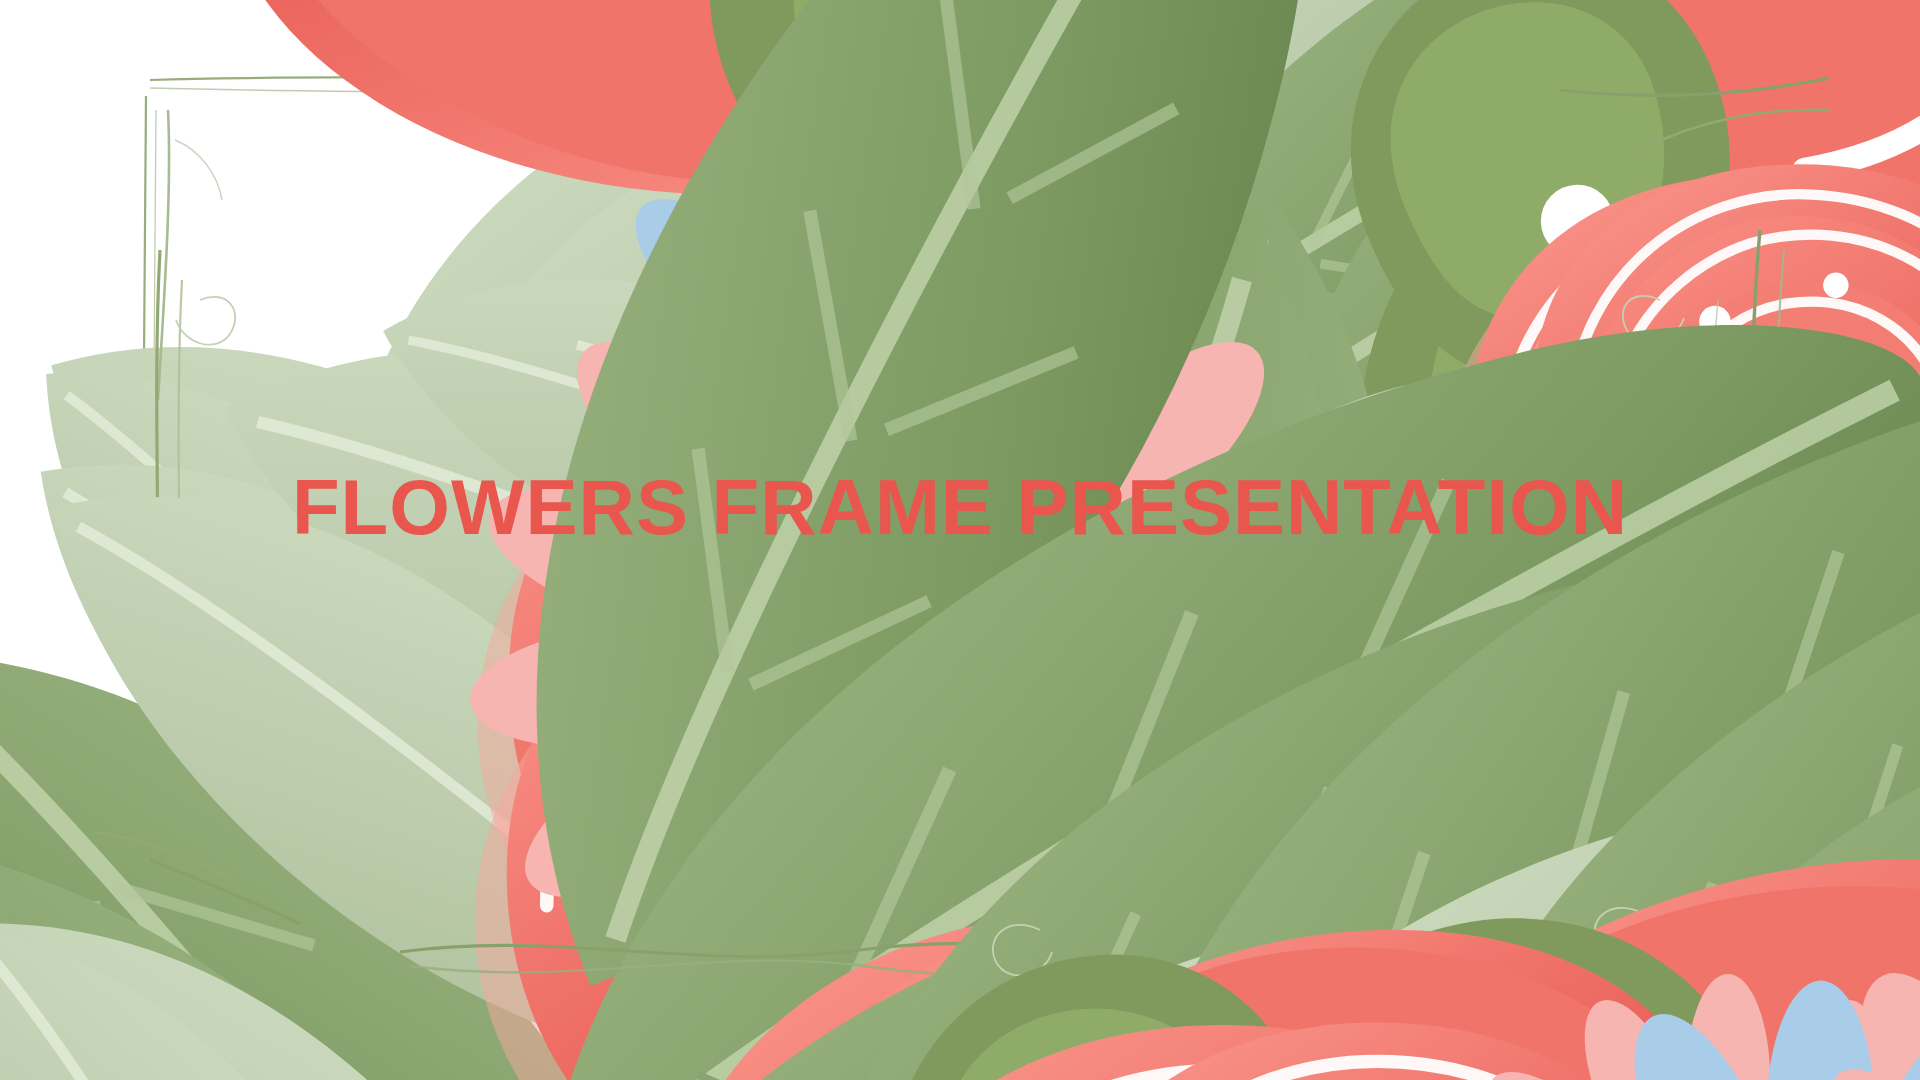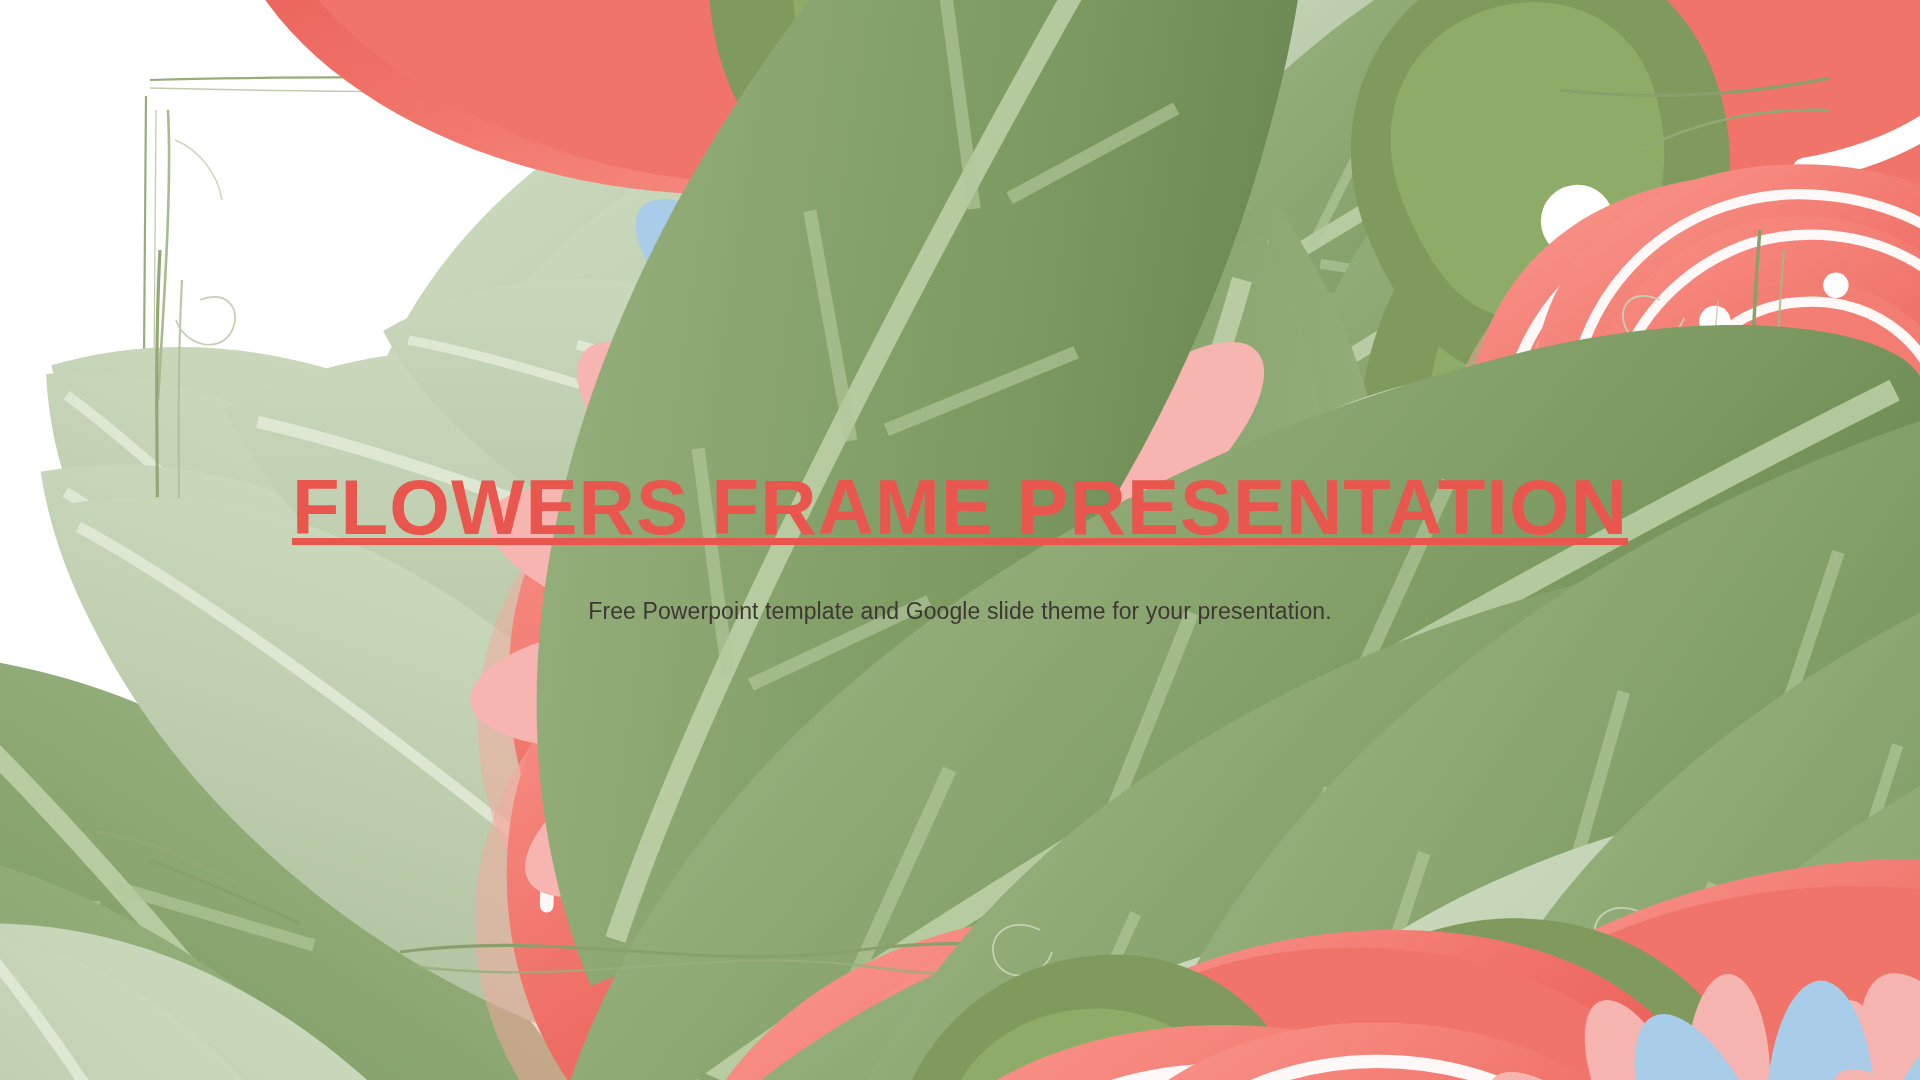--- a/index.html
+++ b/index.html
@@ -18,21 +18,20 @@
   .title{
     position:absolute;left:0;right:0;top:416px;
     text-align:center;
     font-family:"Liberation Sans", sans-serif;
     font-weight:700;
     font-size:78px;
     letter-spacing:1px;
     line-height:1.0;
     color:#e9564e;
     white-space:nowrap;
-    text-decoration:underline;
   }
   .subtitle{
     position:absolute;left:0;right:0;top:575px;
     text-align:center;
     font-size:23px;
     font-weight:400;
     color:#3f3832;
     letter-spacing:.1px;
   }
   .brand{
@@ -455,17 +454,16 @@
       <use href="#sDaisyP" x="0" y="0" transform="translate(1392,958) scale(.74)"></use>
       <use href="#sDaisyP" x="0" y="0" transform="translate(1628,962) scale(.58)"></use>
       <use href="#sDaisyP" x="0" y="0" transform="translate(1530,974) scale(.54)"></use>
     </g>
 
   </svg>
 
   <div id="content">
     <h1 class="title">FLOWERS FRAME PRESENTATION</h1>
 
-    <p class="subtitle">Free Powerpoint template and Google slide theme for your presentation.</p>
 
   </div>
 
 </div>
 
 </body></html>

